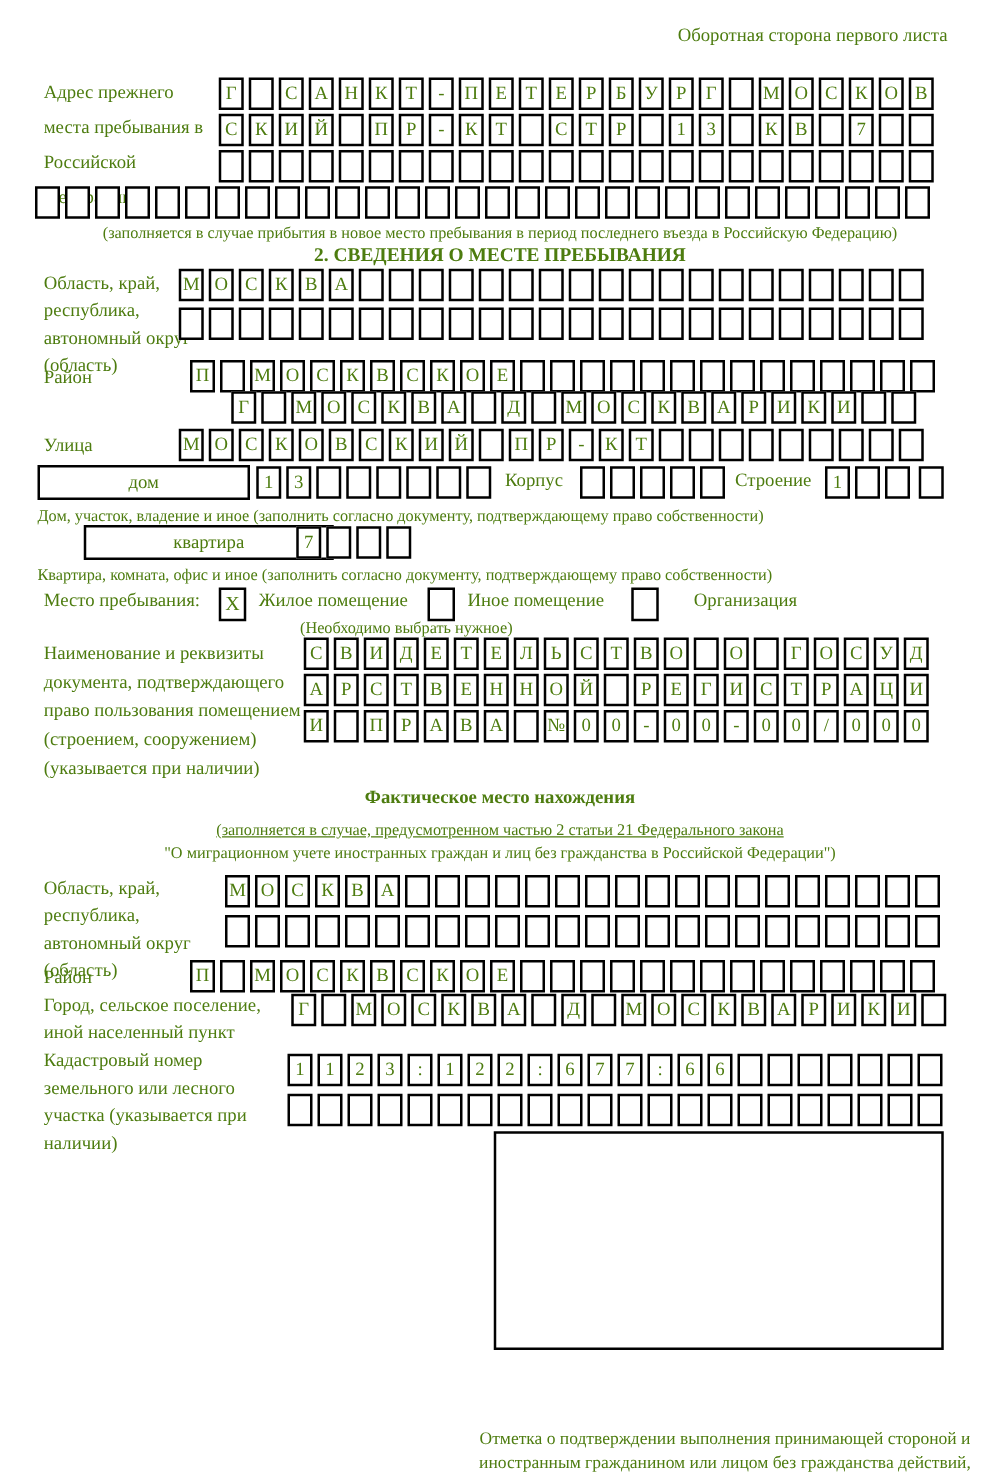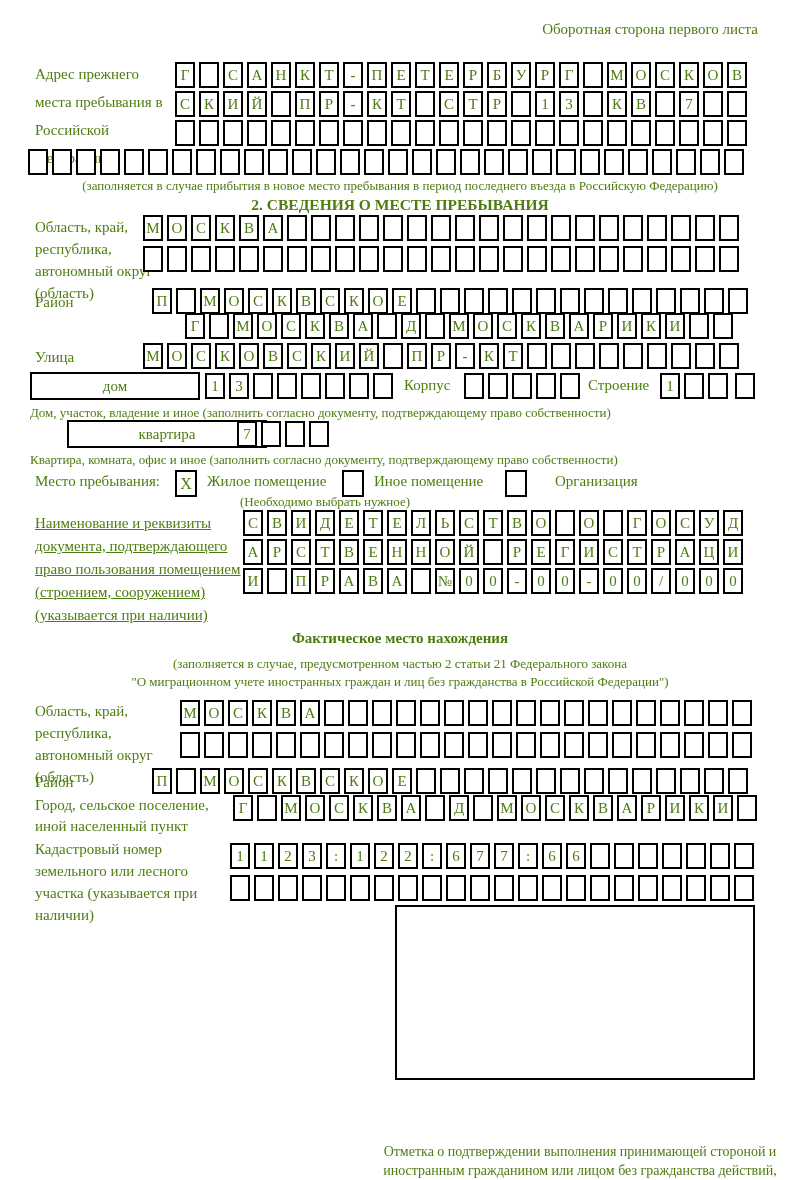--- a/index.html
+++ b/index.html
@@ -331,21 +331,21 @@
 
   <div class="inline-lbl" style="top:473px;left:35px;">Место пребывания:</div>
   <div class="checkbox" style="top:470px;left:175px;">X</div>
   <div class="inline-lbl" style="top:473px;left:207px;">Жилое помещение</div>
   <div class="checkbox" style="top:470px;left:342px;"></div>
   <div class="inline-lbl" style="top:473px;left:374px;">Иное помещение</div>
   <div class="checkbox" style="top:470px;left:505px;"></div>
   <div class="inline-lbl" style="top:473px;left:555px;">Организация</div>
   <div class="note" style="top:494px;left:240px;">(Необходимо выбрать нужное)</div>
 
-  <div class="lbl" style="top:512px;left:35px;width:210px;line-height:23px;text-decoration:underline;">Наименование и реквизиты документа, подтверждающего право пользования помещением (строением, сооружением) (указывается при наличии)</div>
+  <div class="lbl" style="top:512px;left:35px;width:210px;line-height:23px;">Наименование и реквизиты документа, подтверждающего право пользования помещением (строением, сооружением) (указывается при наличии)</div>
   <div class="cellrow" style="top:510px;left:243px;">
       <div class="cell">С</div>
       <div class="cell">В</div>
       <div class="cell">И</div>
       <div class="cell">Д</div>
       <div class="cell">Е</div>
       <div class="cell">Т</div>
       <div class="cell">Е</div>
       <div class="cell">Л</div>
       <div class="cell">Ь</div>
@@ -403,21 +403,21 @@
       <div class="cell">-</div>
       <div class="cell">0</div>
       <div class="cell">0</div>
       <div class="cell">/</div>
       <div class="cell">0</div>
       <div class="cell">0</div>
       <div class="cell">0</div>
     </div>
 
   <div class="title" style="top:630px;font-size:15px;">Фактическое место нахождения</div>
-  <div class="note note-center" style="top:656px;">(заполняется в случае, предусмотренном частью 2 статьи 21 Федерального закона</div>
+  <div class="note note-center" style="top:656px;text-decoration:underline;">(заполняется в случае, предусмотренном частью 2 статьи 21 Федерального закона</div>
   <div class="note note-center" style="top:674px;">"О миграционном учете иностранных граждан и лиц без гражданства в Российской Федерации")</div>
 
   <div class="lbl" style="top:700px;left:35px;width:140px;">Область, край, республика, автономный округ (область)</div>
   <div class="cellrow" style="top:700px;left:180px;">
       <div class="cell">М</div>
       <div class="cell">О</div>
       <div class="cell">С</div>
       <div class="cell">К</div>
       <div class="cell">В</div>
       <div class="cell">А</div>

